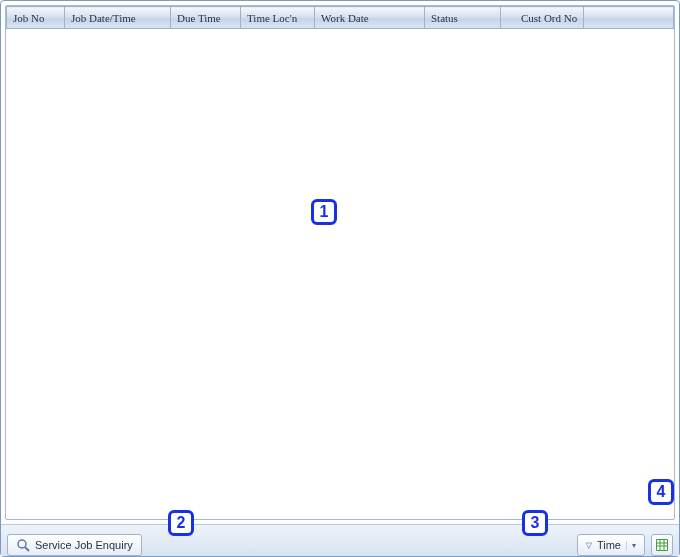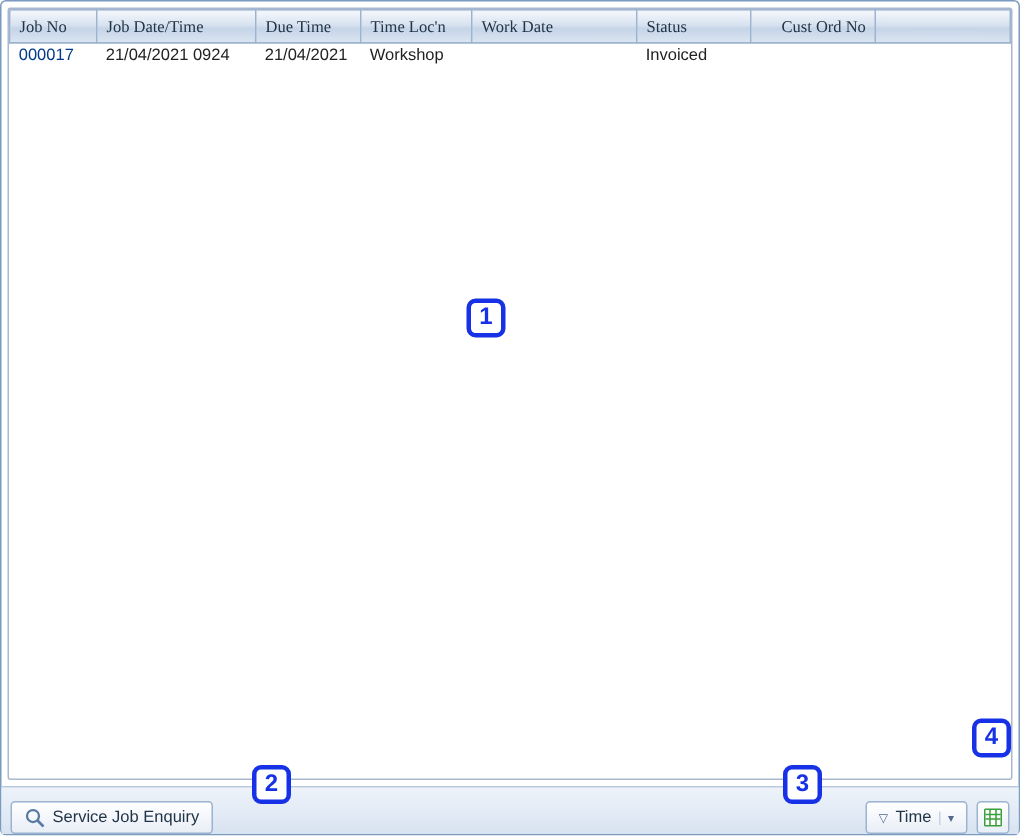--- a/index.html
+++ b/index.html
@@ -117,30 +117,20 @@
           <th class="col-datetime">Job Date/Time</th>
           <th class="col-due">Due Time</th>
           <th class="col-loc">Time Loc'n</th>
           <th class="col-type">Work Date</th>
           <th class="col-status">Status</th>
           <th class="col-cust">Cust Ord No</th>
           <th class="col-rest"></th>
         </tr>
       </thead>
       <tbody>
-        <tr>
-          <td class="link">000017</td>
-          <td>21/04/2021 0924</td>
-          <td>21/04/2021</td>
-          <td>Workshop</td>
-          <td></td>
-          <td>Invoiced</td>
-          <td></td>
-          <td></td>
-        </tr>
       </tbody>
     </table>
   </div>
 
   <div class="bottom-bar">
     <div class="btn">
       <span>
         <svg width="14" height="14" viewBox="0 0 14 14">
           <circle cx="6" cy="6" r="4" fill="none" stroke="#5a7aa3" stroke-width="1.5"></circle>
           <line x1="9" y1="9" x2="13" y2="13" stroke="#5a7aa3" stroke-width="1.8"></line>

